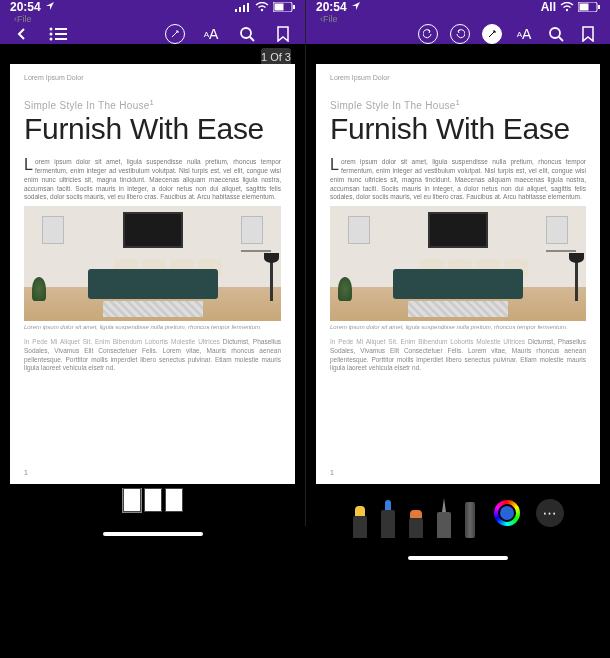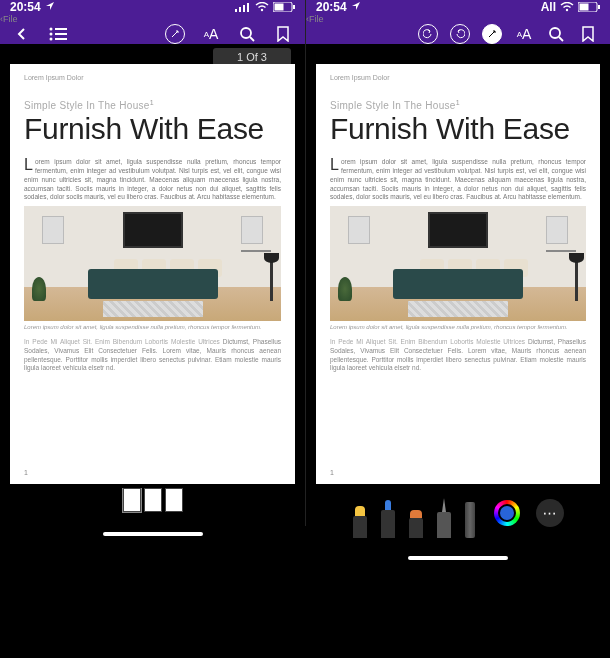--- a/index.html
+++ b/index.html
@@ -34,20 +34,21 @@
   }
   .status-left { display: flex; align-items: center; gap: 4px; }
   .status-right { display: flex; align-items: center; gap: 4px; }
   .sig-icon, .wifi-icon, .batt-icon { display: inline-flex; }
 
   
   .file-row {
     height: 14px;
     color: #888;
     font-size: 9px;
+    padding-left: 14px;
   }
 
   
   .toolbar {
     height: 30px;
     display: flex;
     align-items: center;
     justify-content: space-between;
     padding: 0 12px;
     color: #fff;
@@ -67,21 +68,21 @@
     display: flex;
     flex-direction: column;
   }
   .page-pill {
     position: absolute;
     top: 4px;
     right: 14px;
     background: rgba(60,60,60,0.85);
     color: #ddd;
     font-size: 11px;
-    padding: 3px 24px;
+    padding: 3px 0;
     border-radius: 3px;
   }
   .page {
     background: #fff;
     width: 100%;
     height: 420px;
     padding: 10px 14px;
     color: #333;
     overflow: hidden;
     position: relative;

